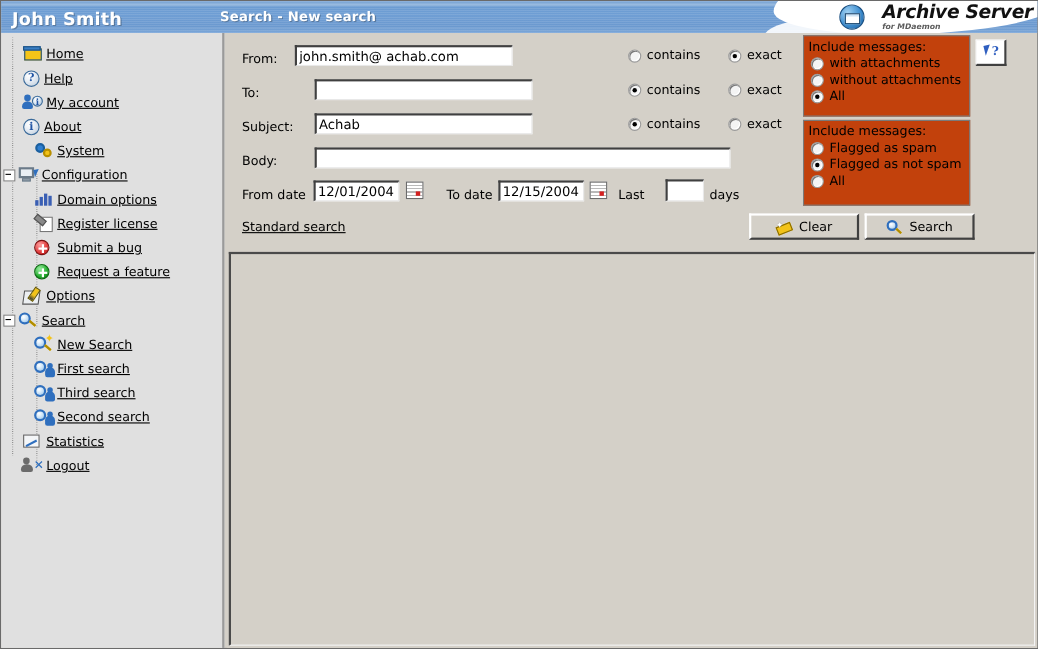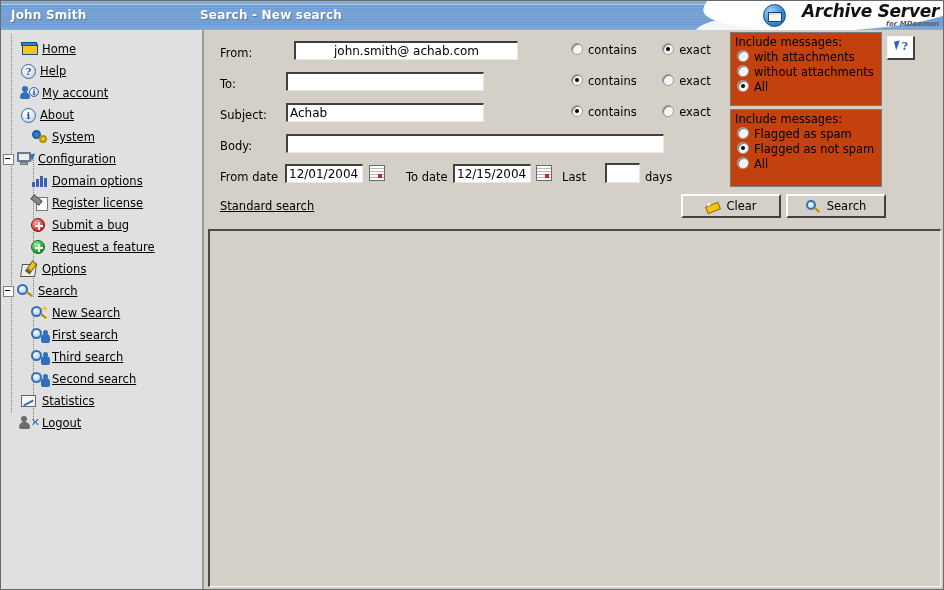--- a/index.html
+++ b/index.html
@@ -33,21 +33,21 @@
       rgba(255,255,255,0.10) 0px, rgba(255,255,255,0.10) 1px,
       rgba(0,0,0,0.00) 1px, rgba(0,0,0,0.00) 2px);
   }
   #header .toprule {
     position: absolute; left:0; top:0; width:944px; height:3px;
     background: #7fa8d6;
     border-bottom: 1px solid #a8c6e4;
   }
   .hdr-user {
     position: absolute; left: 10px; top: 7px;
-    color: #ffffff; font-weight: bold; font-size: 12px;
+    color: #ffffff; font-weight: bold; font-size: 16px;
     letter-spacing: 0.2px;
     text-shadow: 1px 1px 0 rgba(0,0,0,0.25);
   }
   .hdr-title {
     position: absolute; left: 199px; top: 7px;
     color: #ffffff; font-weight: bold; font-size: 12px;
     letter-spacing: 0.2px;
     text-shadow: 1px 1px 0 rgba(0,0,0,0.25);
   }
   
@@ -87,21 +87,21 @@
     box-shadow: inset 0 2px 0 #cfe4f5;
   }
   .logo-text { display: flex; flex-direction: column; line-height: 1; }
   .logo-main {
     font-family: "DejaVu Sans", "Liberation Sans", sans-serif;
     font-weight: bold; font-style: italic; font-size: 17px; color: #111;
     letter-spacing: -0.3px;
   }
   .logo-sub {
     font-size: 7px; font-style: italic; font-weight: bold;
-    color: #5b5b5b; text-align: right; margin-top: 1px;
+    color: #5b5b5b; text-align: left; margin-top: 1px;
   }
 
   
   #sidebar {
     position: absolute; left: 0; top: 29px;
     width: 203px; height: 559px;
     background: #e0e0e0;
     border-right: 2px solid #9a9a9a;
     box-sizing: border-box;
     overflow: hidden;
@@ -308,21 +308,21 @@
     border: 1px solid #6b6b6b;
     box-sizing: border-box;
     cursor: pointer;
   }
   .cal-btn::after {
     content:""; position:absolute; right:2px; bottom:2px; width:4px;height:4px;background:#d42020;
   }
 
   .radio-row { position: absolute; }
   .rb {
-    display: inline-flex; align-items: flex-start; gap: 5px; margin-right: 22px;
+    display: inline-flex; align-items: flex-end; gap: 5px; margin-right: 22px;
     font-family: "DejaVu Sans","Liberation Sans",sans-serif; font-size: 11.5px;
     cursor: pointer;
   }
   .dot {
     width: 12px; height: 12px; border-radius: 50%;
     background: #f4f4f4;
     border: 1px solid #9a9a9a;
     box-shadow: inset 1px 1px 0 #7a7a7a, inset -1px -1px 0 #ffffff;
     box-sizing: border-box; position: relative; flex: none;
   }
@@ -582,21 +582,21 @@
         <span class="lbl">Logout</span>
       </div>
 
     </div>
   </div>
 
   <div id="content">
     <div id="form-area">
 
       <div class="lblx" style="left:14px; top:16px;">From:</div>
-      <input class="tf" type="text" style="left: 88px; top: 11px; width: 224px; height: 19px; text-align: center;" value="john.smith@ achab.com">
+      <input class="tf" type="text" style="left: 62px; top: 11px; width: 198px; height: 19px;" value="john.smith@ achab.com">
 
       <div class="lblx" style="left:14px; top:47px;">To:</div>
       <input class="tf" type="text" style="left: 80px; top: 42px; width: 198px; height: 19px;" value="">
 
       <div class="lblx" style="left:14px; top:78px;">Subject:</div>
       <input class="tf" type="text" style="left: 80px; top: 73px; width: 198px; height: 19px;" value="Achab">
 
       <div class="lblx" style="left:14px; top:109px;">Body:</div>
       <input class="tf" type="text" style="left: 80px; top: 104px; width: 378px; height: 19px;" value="">
 

